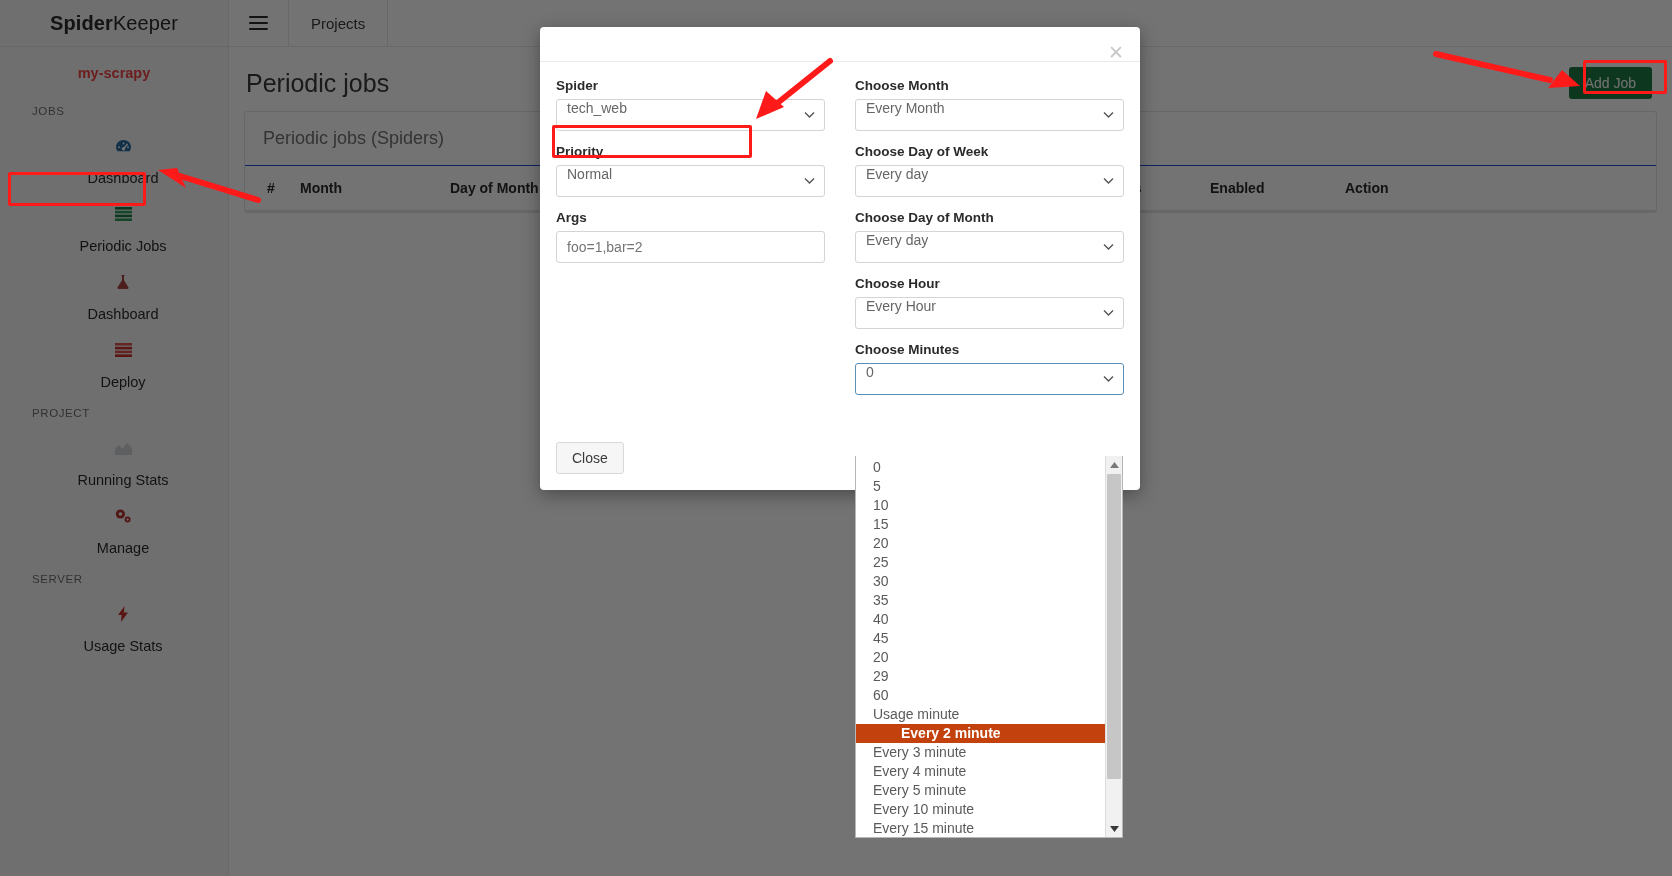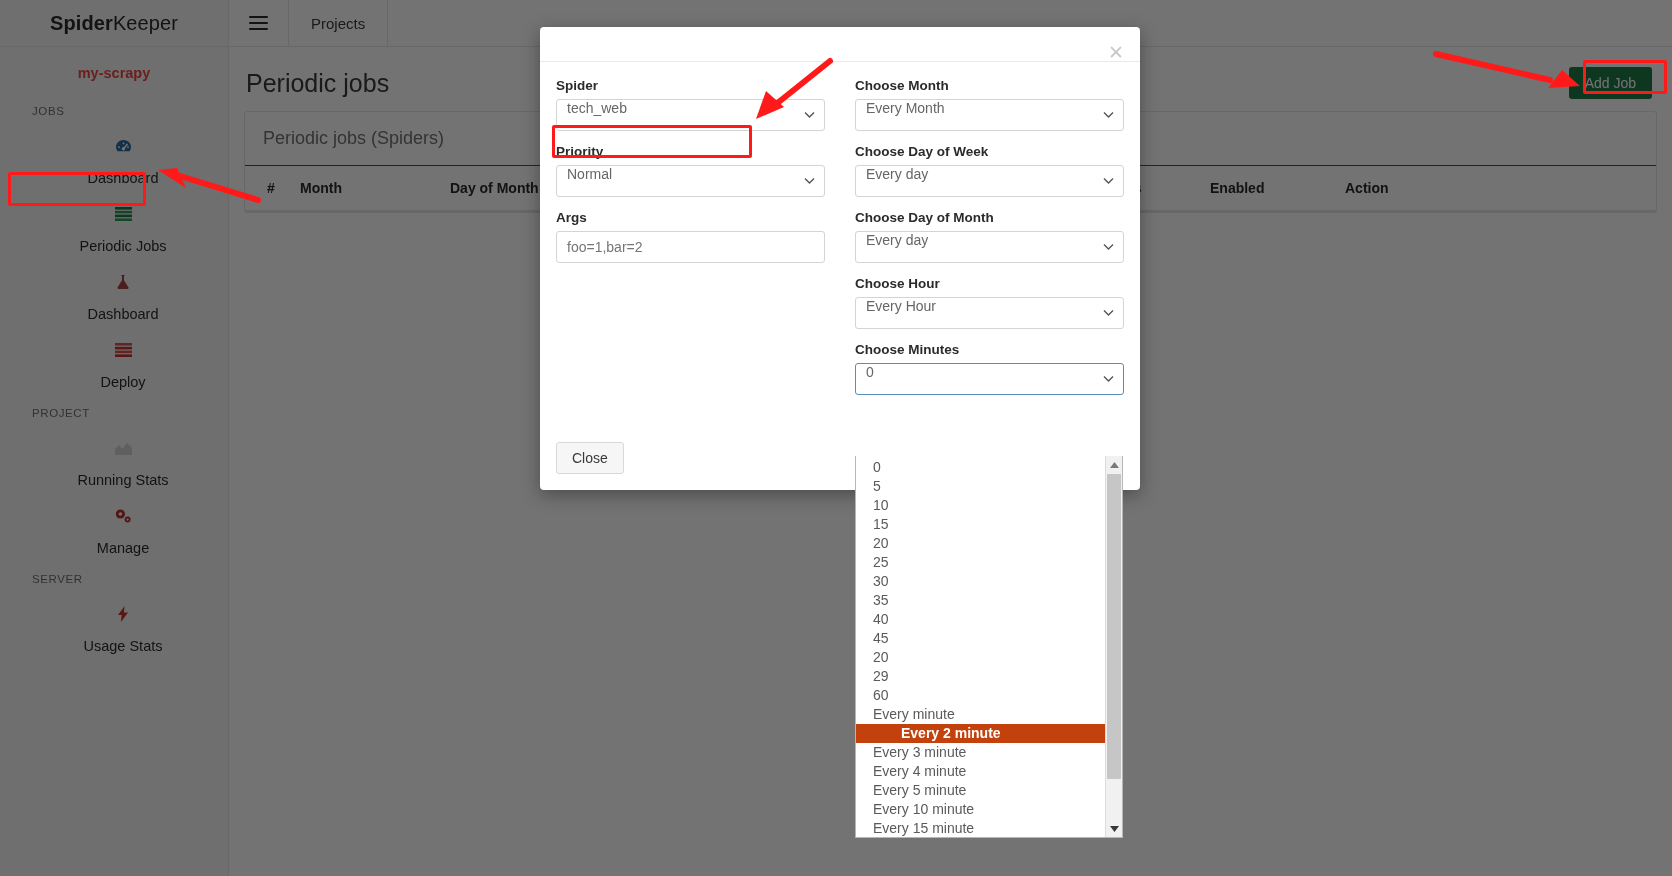--- a/index.html
+++ b/index.html
@@ -528,21 +528,21 @@
         <div class="dd-opt">15</div>
         <div class="dd-opt">20</div>
         <div class="dd-opt">25</div>
         <div class="dd-opt">30</div>
         <div class="dd-opt">35</div>
         <div class="dd-opt">40</div>
         <div class="dd-opt">45</div>
         <div class="dd-opt">20</div>
         <div class="dd-opt">29</div>
         <div class="dd-opt">60</div>
-        <div class="dd-opt">Every minute</div>
+        <div class="dd-opt">Usage minute</div>
         <div class="dd-opt selected">Every 2 minute</div>
         <div class="dd-opt">Every 3 minute</div>
         <div class="dd-opt">Every 4 minute</div>
         <div class="dd-opt">Every 5 minute</div>
         <div class="dd-opt">Every 10 minute</div>
         <div class="dd-opt">Every 15 minute</div>
       </div>
     <div class="dd-scroll">
       <div class="arrow up">
         <svg width="9" height="6" viewBox="0 0 9 6">

